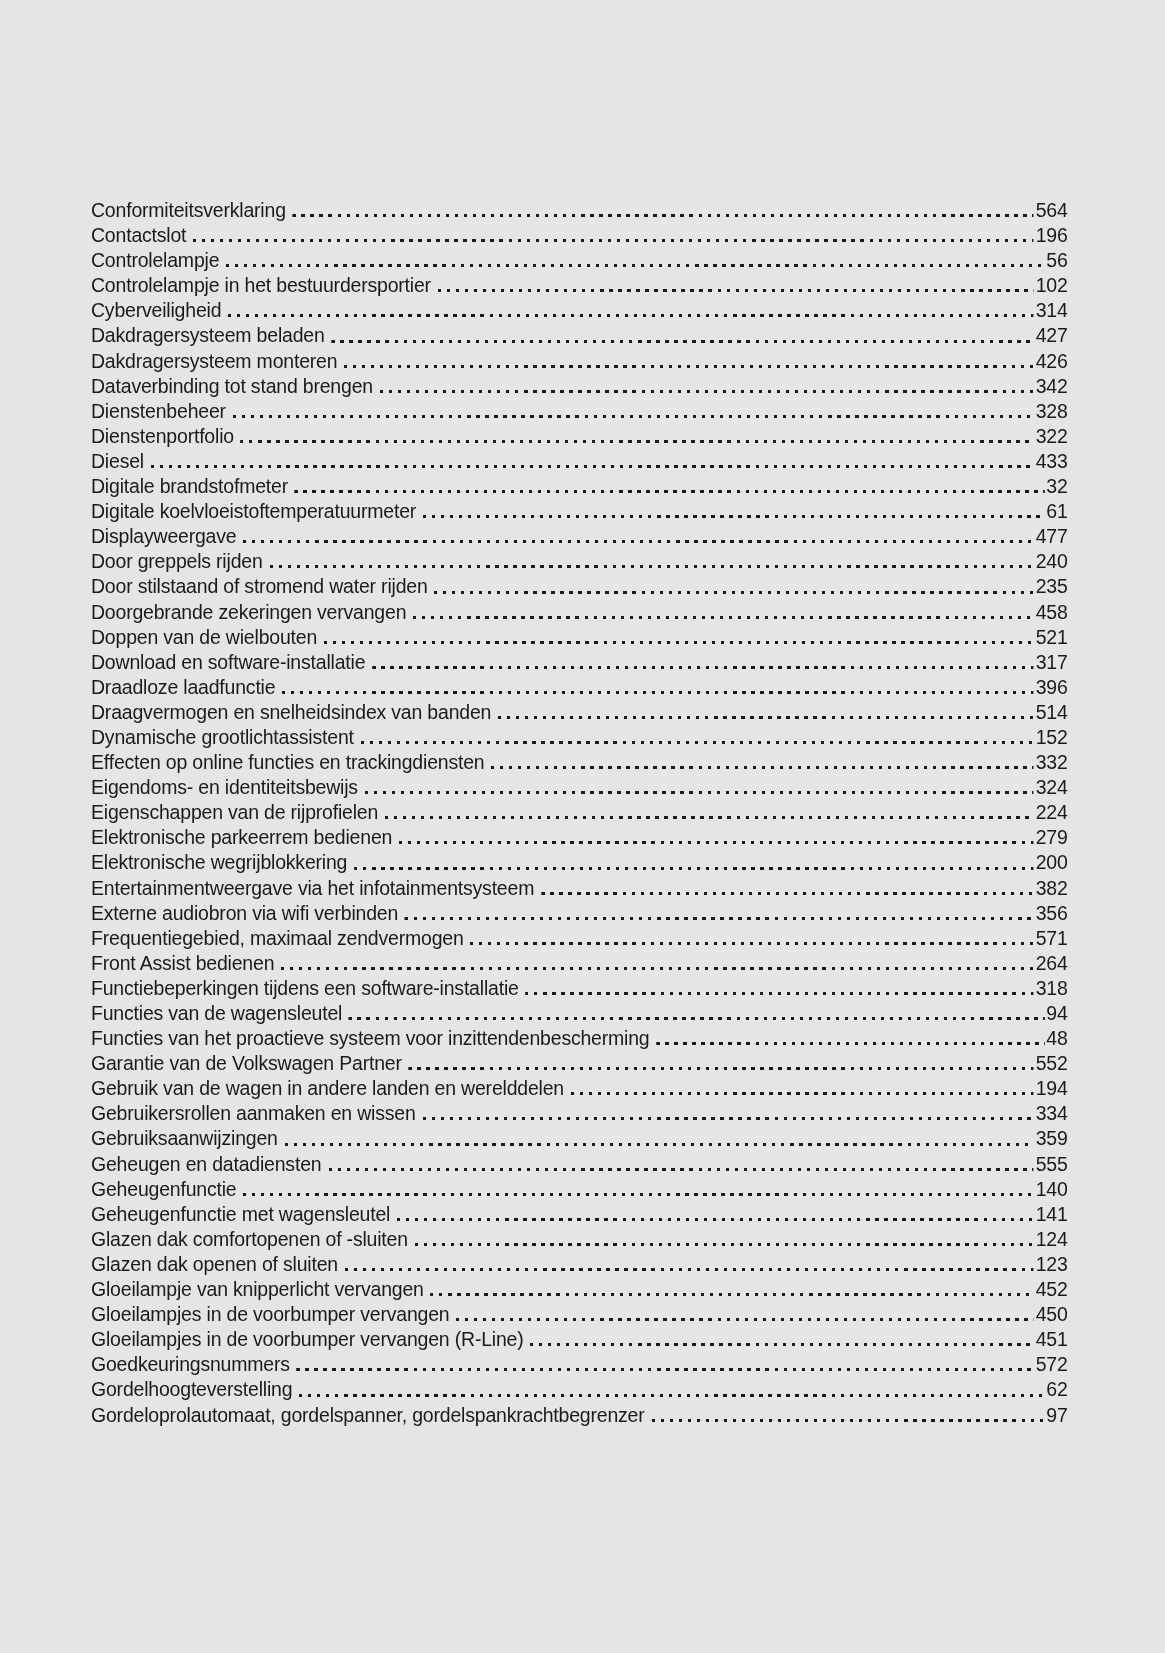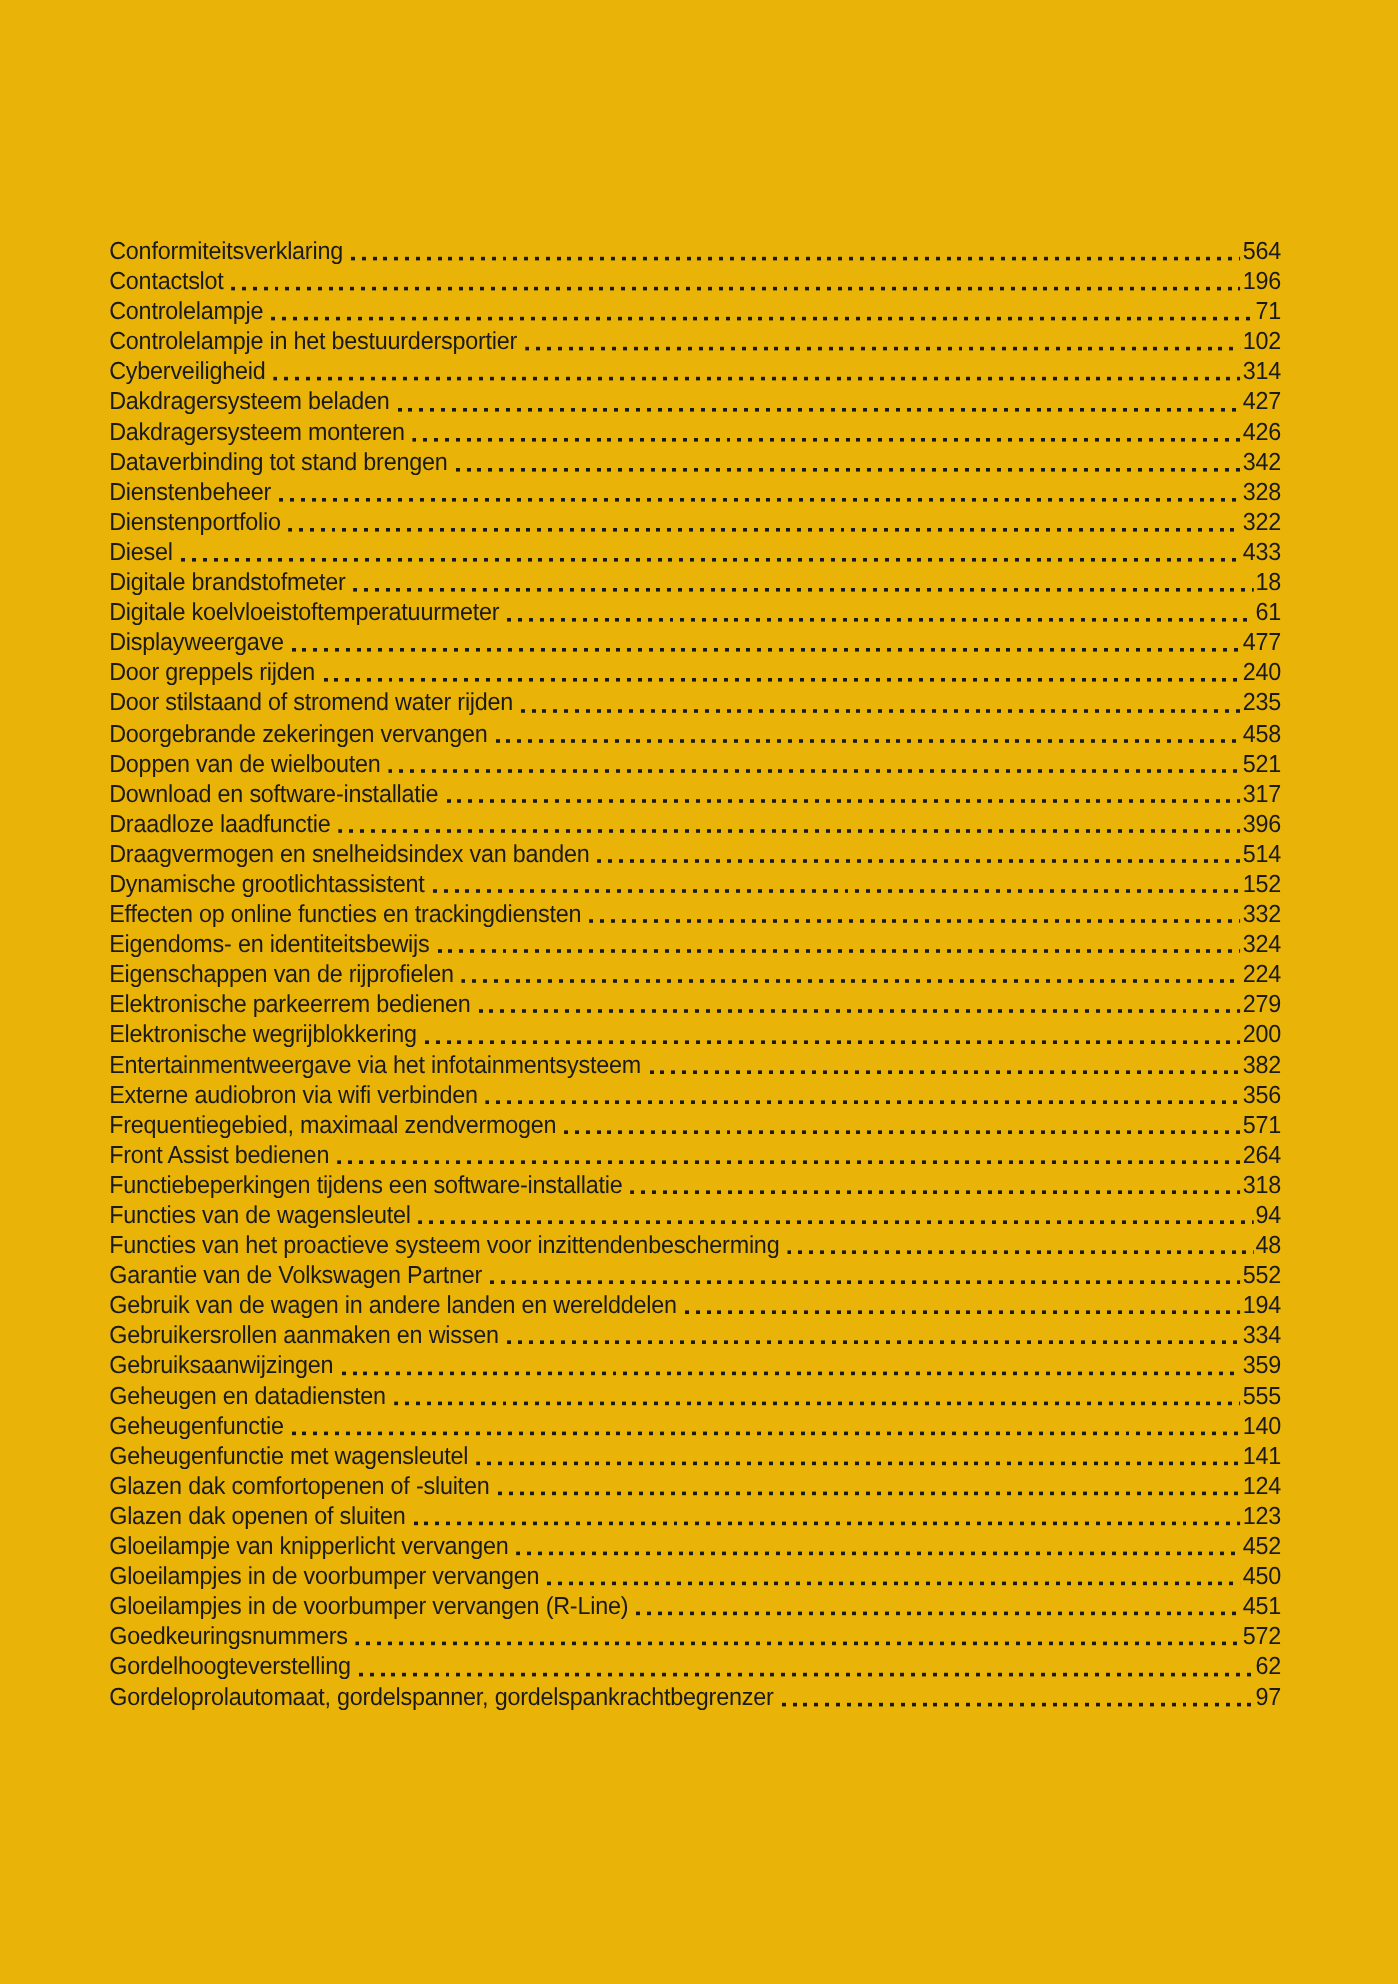--- a/index.html
+++ b/index.html
@@ -10,21 +10,21 @@
   body {
     position: relative;
     width: 1165px;
     height: 1653px;
     overflow: hidden;
     font-family: "Liberation Sans", sans-serif;
   }
   .page {
     position: absolute;
     inset: 0;
-    background: #eab308;
+    background: #e5e5e5;
   }
   .toc {
     position: absolute;
     left: 91px;
     top: 197px;
     width: 1028px;
     transform: scaleX(0.95);
     transform-origin: left top;
     color: #1a1a1a;
     font-size: 20.5px;
@@ -69,21 +69,21 @@
 
   <div class="row">
     <span class="label">Contactslot</span>
     <span class="leader"></span>
     <span class="pagenum">196</span>
   </div>
 
   <div class="row">
     <span class="label">Controlelampje</span>
     <span class="leader"></span>
-    <span class="pagenum">71</span>
+    <span class="pagenum">56</span>
   </div>
 
   <div class="row">
     <span class="label">Controlelampje in het bestuurdersportier</span>
     <span class="leader"></span>
     <span class="pagenum">102</span>
   </div>
 
   <div class="row">
     <span class="label">Cyberveiligheid</span>
@@ -123,21 +123,21 @@
 
   <div class="row">
     <span class="label">Diesel</span>
     <span class="leader"></span>
     <span class="pagenum">433</span>
   </div>
 
   <div class="row">
     <span class="label">Digitale brandstofmeter</span>
     <span class="leader"></span>
-    <span class="pagenum">18</span>
+    <span class="pagenum">32</span>
   </div>
 
   <div class="row">
     <span class="label">Digitale koelvloeistoftemperatuurmeter</span>
     <span class="leader"></span>
     <span class="pagenum">61</span>
   </div>
 
   <div class="row">
     <span class="label">Displayweergave</span>

